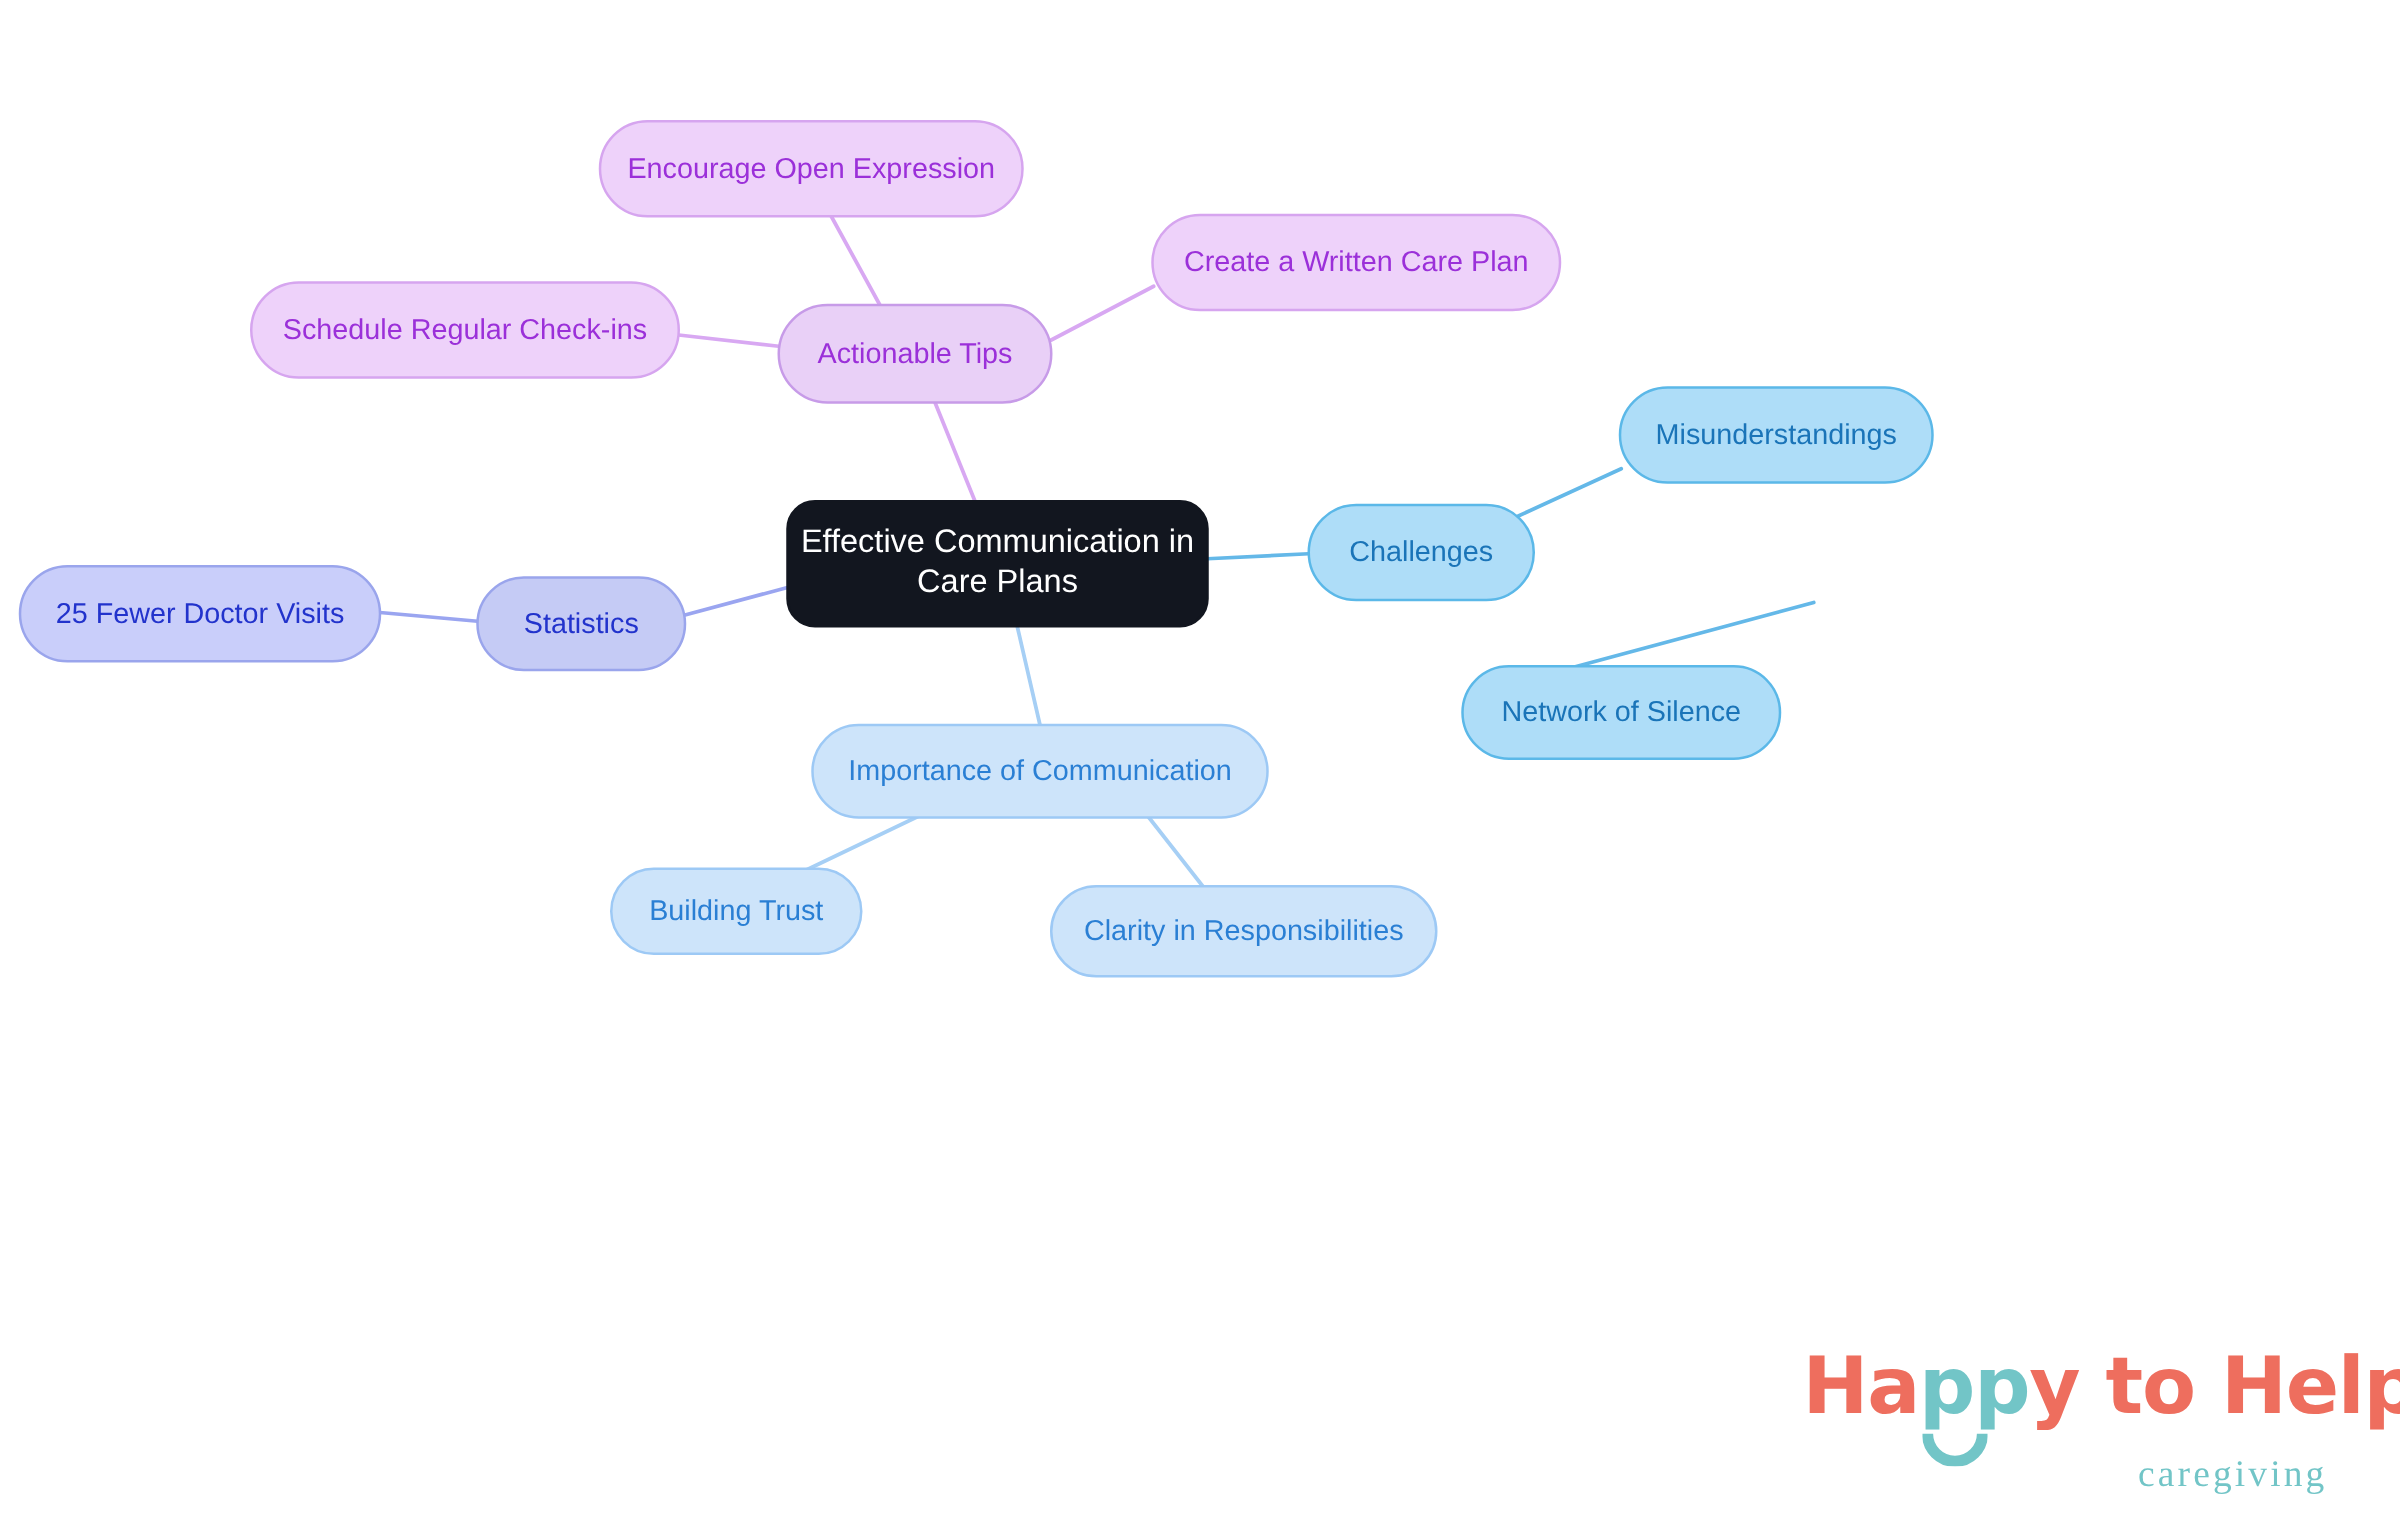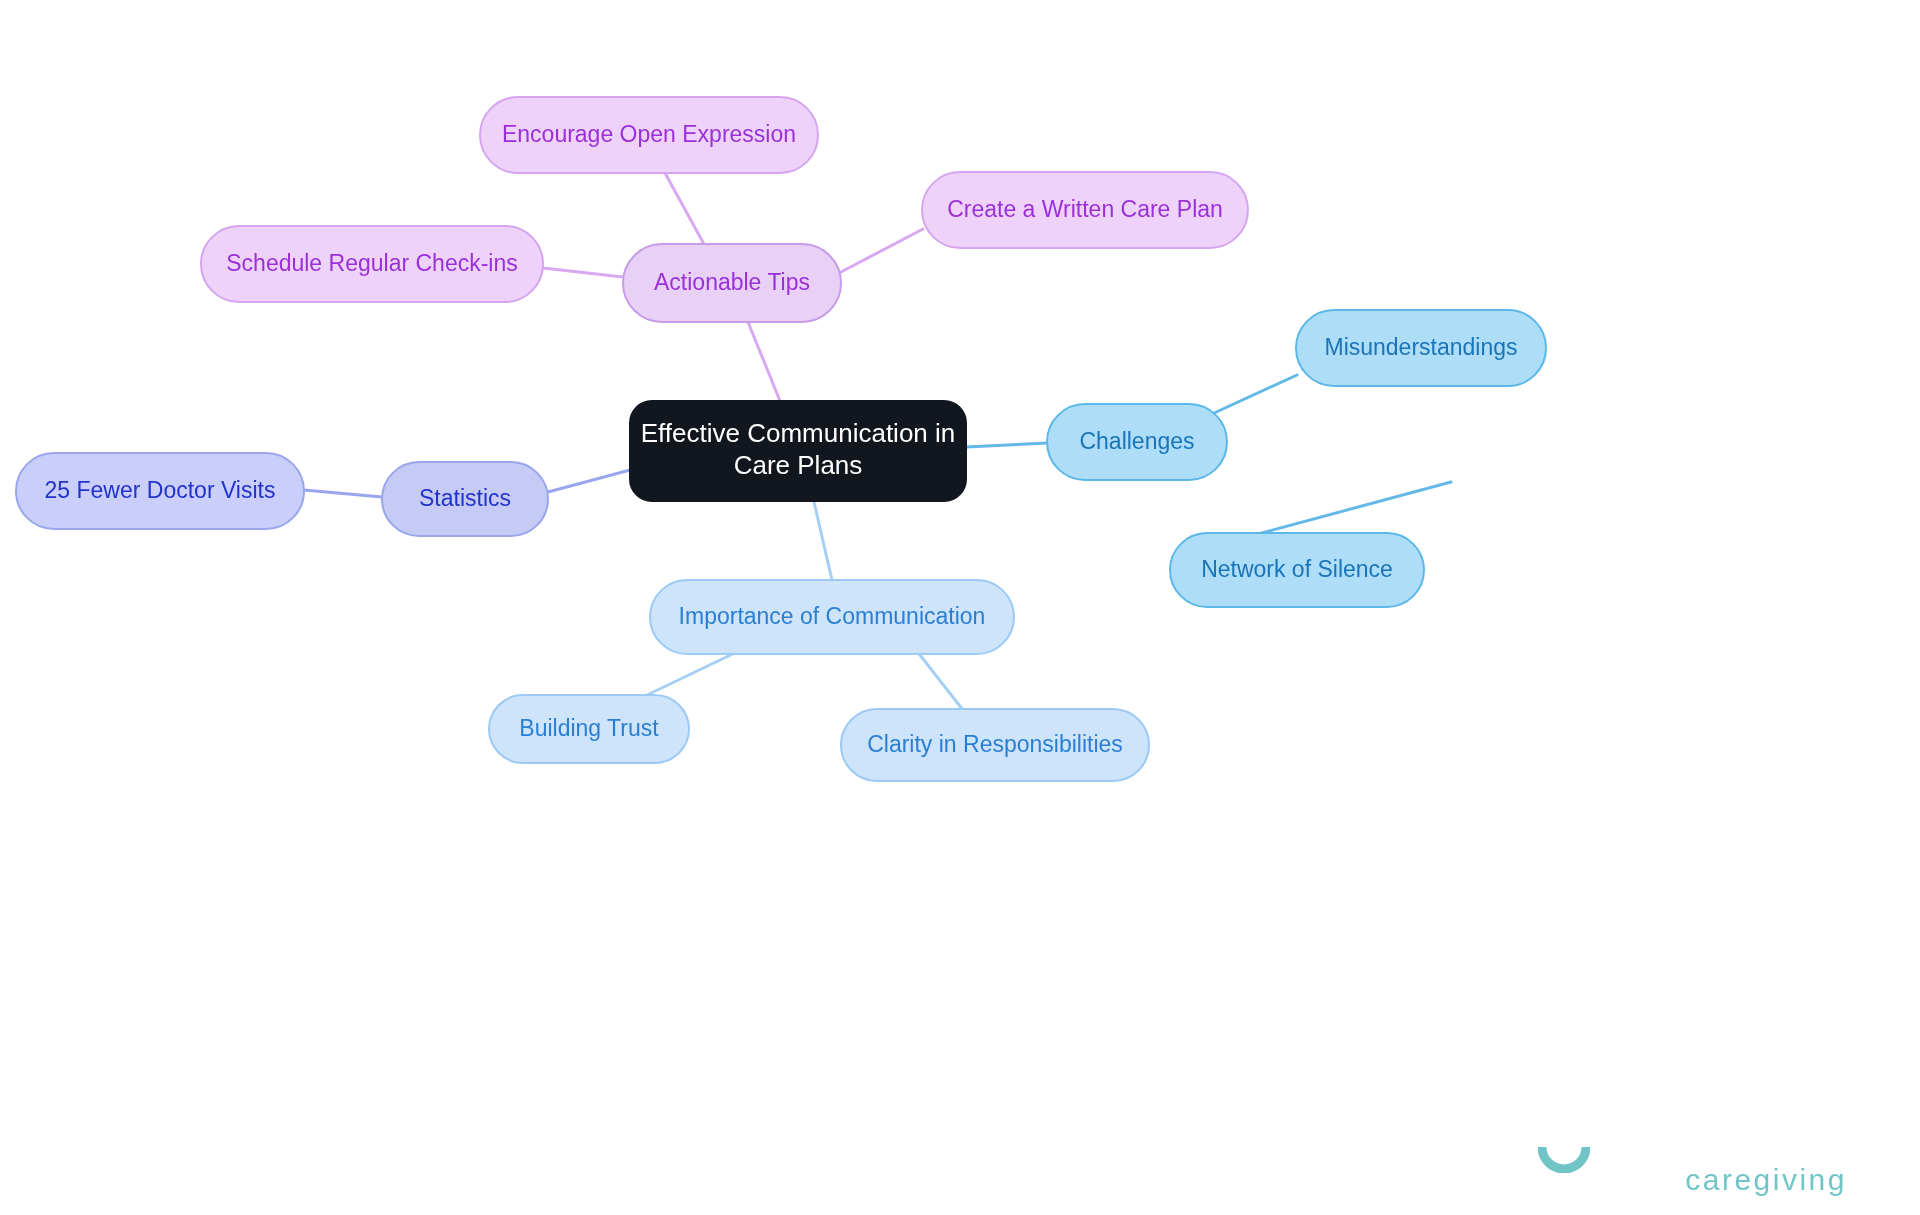--- a/index.html
+++ b/index.html
@@ -52,23 +52,23 @@
     text-align: left;
     font-family: "DejaVu Sans", sans-serif;
     font-weight: bold;
     font-size: 63px;
     letter-spacing: -1px;
     line-height: 1;
     white-space: nowrap;
   }
   .logo-sub {
     position: absolute;
-    right: 15px;
+    right: 0;
     bottom: 2px;
-    font-family: Liberation Sans, sans-serif;
+    font-family: Liberation Serif, serif;
     font-weight: 400;
     font-size: 30px;
     letter-spacing: 2.5px;
     line-height: 1;
     margin-top: 16px;
   }
   .logo-smile {
     position: absolute;
     left: 96px;
     bottom: 24px;
@@ -145,17 +145,20 @@
       </g>
       <g>
         <rect class="node-shape" x="630" y="401" width="336" height="100" rx="22" ry="22" fill="#12161f" stroke="#12161f"></rect>
         <text class="node-label" x="798" y="435" fill="#ffffff" font-size="26">Effective Communication in</text>
         <text class="node-label" x="798" y="467" fill="#ffffff" font-size="26">Care Plans</text>
       </g>
     </g>
   </svg>
 
 <div id="brand-logo">
+  <div class="logo-wordmark">
+    <span style="color: rgb(238, 110, 94);">Ha</span><span style="color: rgb(114, 197, 199);">pp</span><span style="color: rgb(238, 110, 94);">y</span><span>&nbsp;</span><span style="color: rgb(238, 110, 94);">to</span><span>&nbsp;</span><span style="color: rgb(238, 110, 94);">Help</span>
+  </div>
   <svg class="logo-smile" viewBox="0 0 52 28">
     <path d="M4 2 A 22 22 0 0 0 48 2" fill="none" stroke-width="9" stroke-linecap="butt" stroke="#72c5c7"></path>
   </svg>
   <div class="logo-sub" style="color: rgb(114, 197, 199);">caregiving</div>
 </div>
 
 </body></html>

